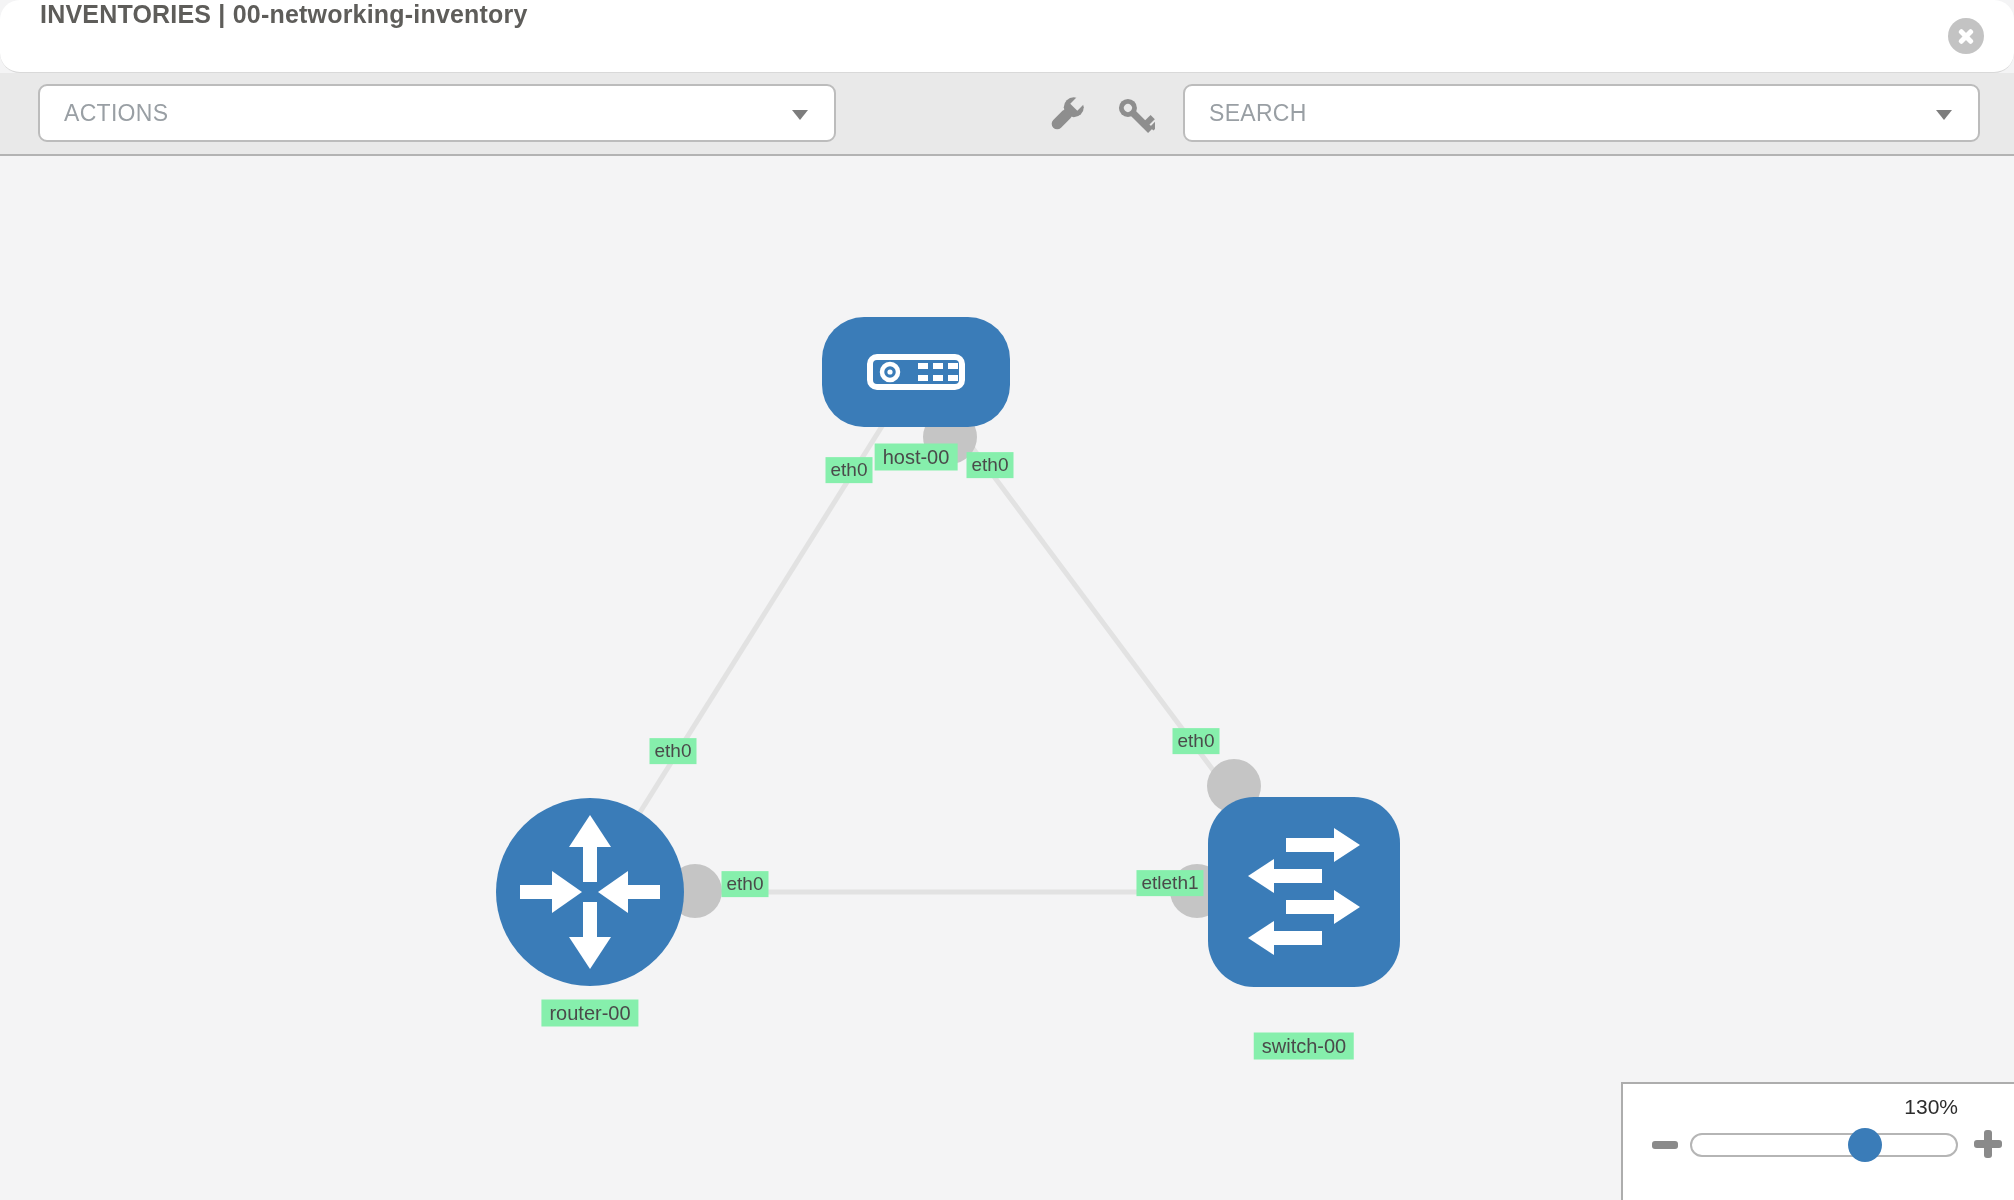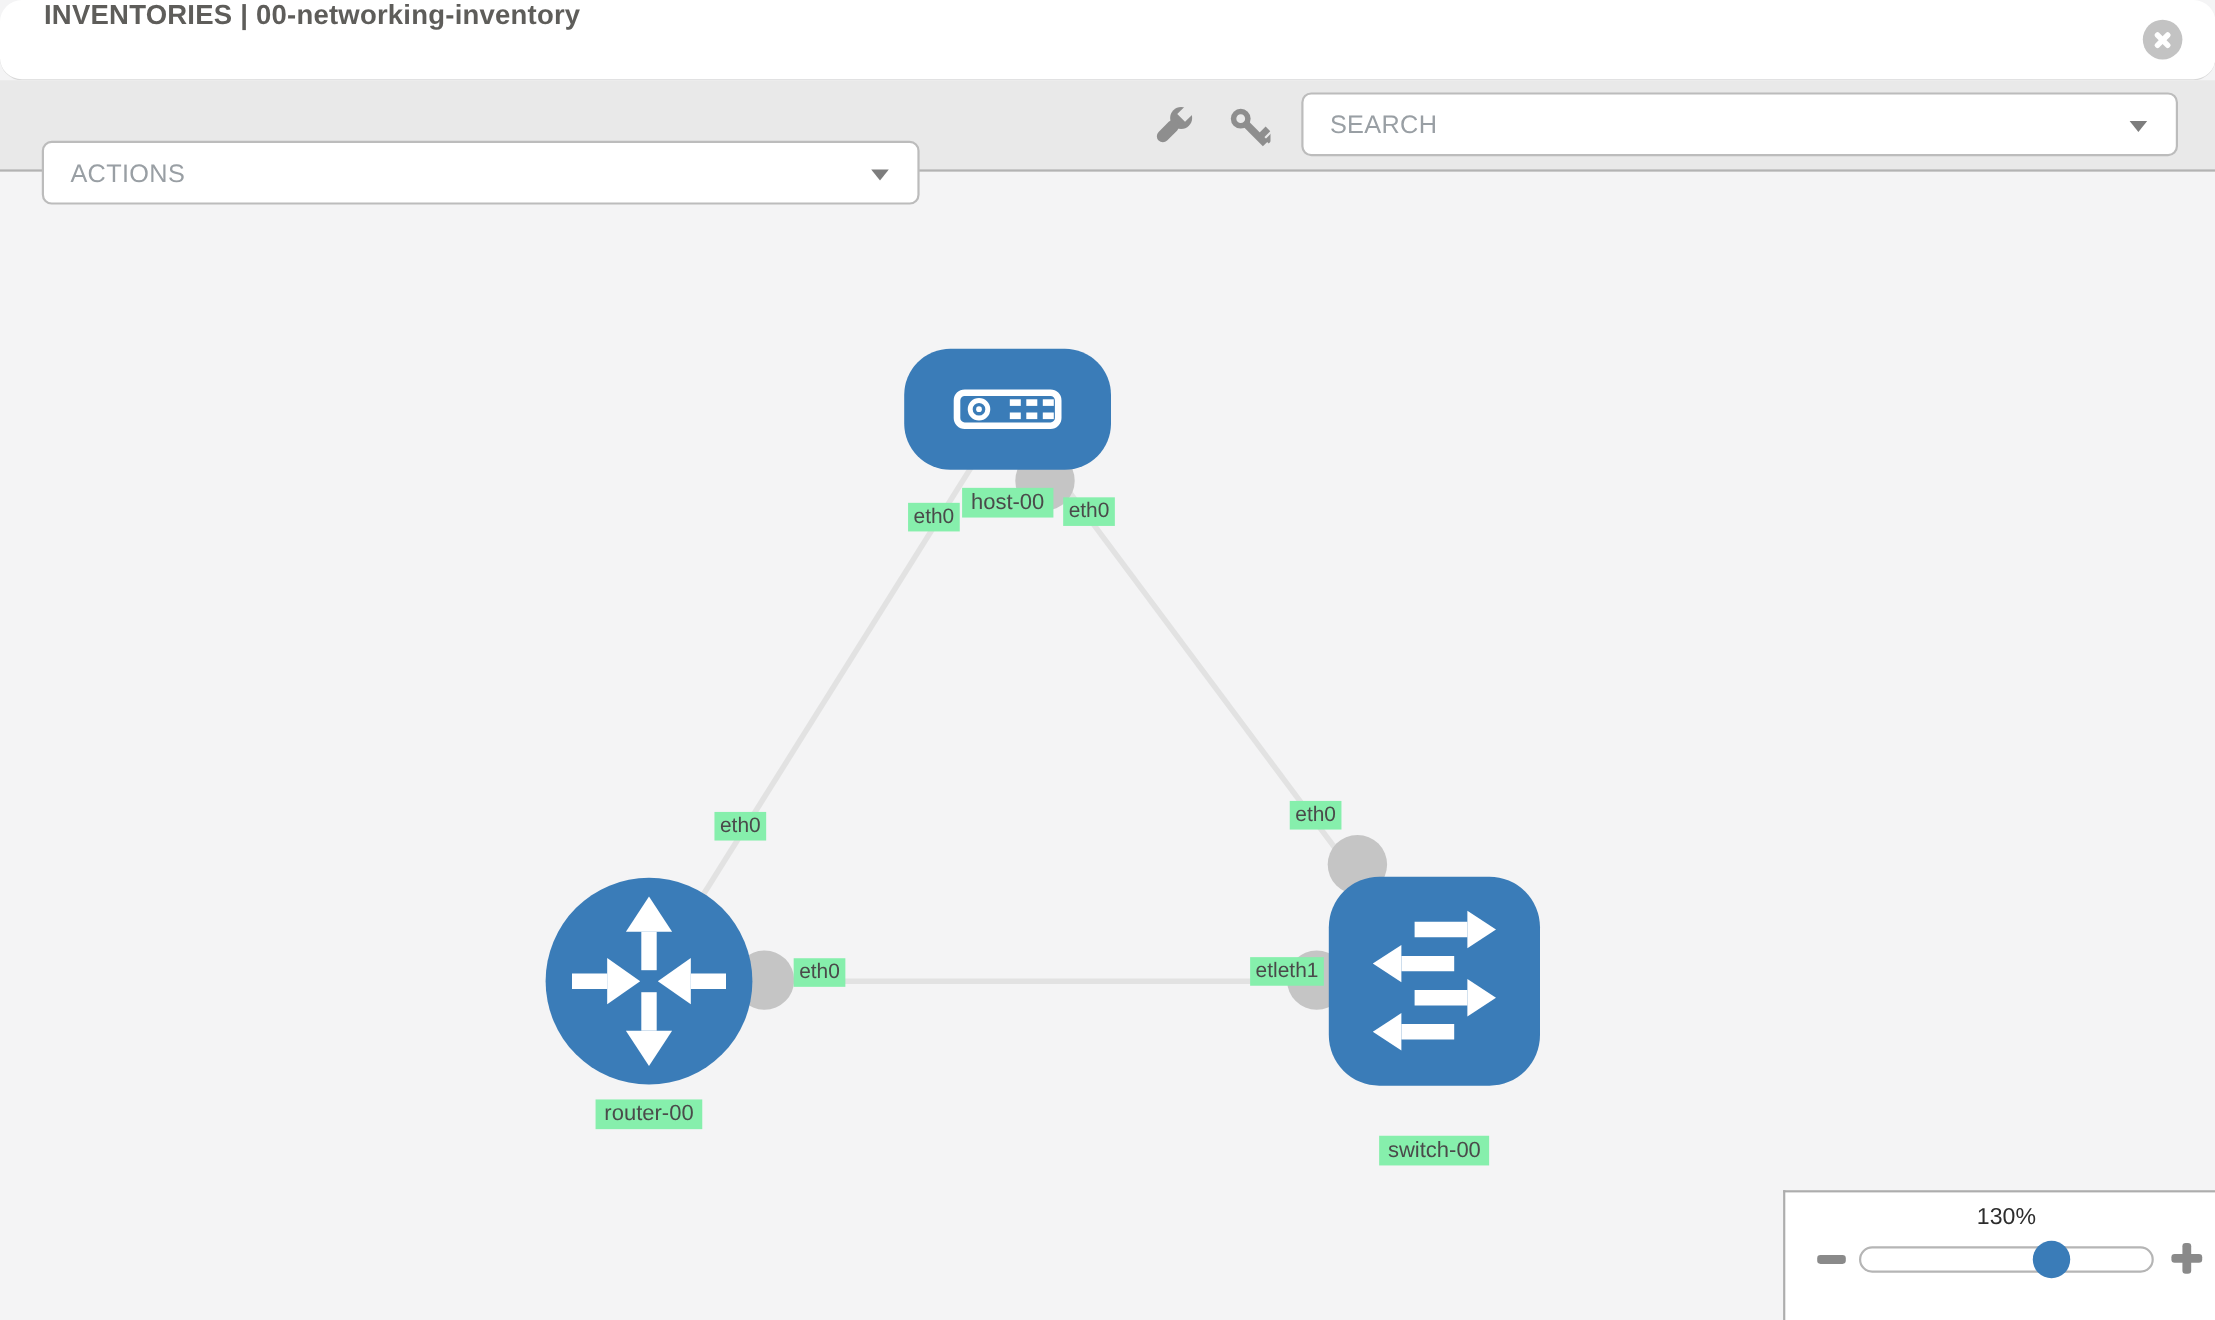--- a/index.html
+++ b/index.html
@@ -27,30 +27,30 @@
   
   #tbar{position:absolute;left:0;top:73px;width:100%;height:81px;background:#e9e9e9;
         border-bottom:2px solid #b3b3b3;z-index:2;}
   .select{position:absolute;top:11px;height:58px;background:#fff;border:2px solid #bcbcbc;
         border-radius:9px;box-sizing:border-box;display:flex;align-items:center;
         padding:0 24px;cursor:pointer;}
   .select .ph{font-size:23px;color:#999fa4;letter-spacing:.3px;}
   .select .caret{position:absolute;right:26px;top:24px;width:0;height:0;
         border-left:8px solid transparent;border-right:8px solid transparent;
         border-top:10px solid #7d7d7d;}
-  #sel-actions{left:38px;width:798px;margin-top:44px;}
+  #sel-actions{left:38px;width:798px;}
   #sel-search{left:1183px;width:797px;}
   .tool-btn{position:absolute;top:22px;width:40px;height:40px;cursor:pointer;}
   #btn-wrench{left:1046px;} #btn-key{left:1115px;}
 
   
   #zoom-panel{position:absolute;left:1621px;top:1082px;width:393px;height:118px;
         background:#ffffff;border-top:2px solid #adadad;border-left:2px solid #adadad;
         box-sizing:border-box;z-index:3;}
-  #zoom-val{position:absolute;left:67px;top:11px;width:268px;text-align:center;
+  #zoom-val{position:absolute;left:67px;top:11px;width:268px;text-align:right;
         font-size:21px;color:#2d2d2d;}
   #zoom-minus{position:absolute;left:29px;top:57px;width:26px;height:8px;
         background:#8a8a8a;border-radius:3px;cursor:pointer;}
   #zoom-plus{position:absolute;left:351px;top:46px;width:28px;height:28px;cursor:pointer;}
   #zoom-plus::before{content:"";position:absolute;left:0;top:10px;width:28px;height:8px;
         background:#8a8a8a;border-radius:3px;}
   #zoom-plus::after{content:"";position:absolute;left:10px;top:0;width:8px;height:28px;
         background:#8a8a8a;border-radius:3px;}
   #zoom-track{position:absolute;left:67px;top:49px;width:268px;height:24px;
         border:2px solid #b5b5b5;border-radius:14px;background:#fff;box-sizing:border-box;cursor:pointer;}

